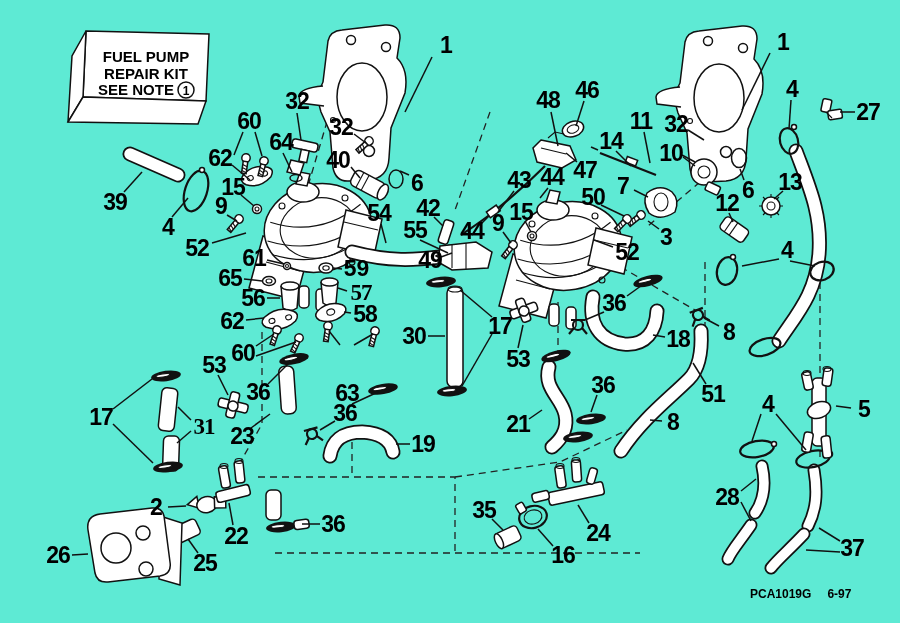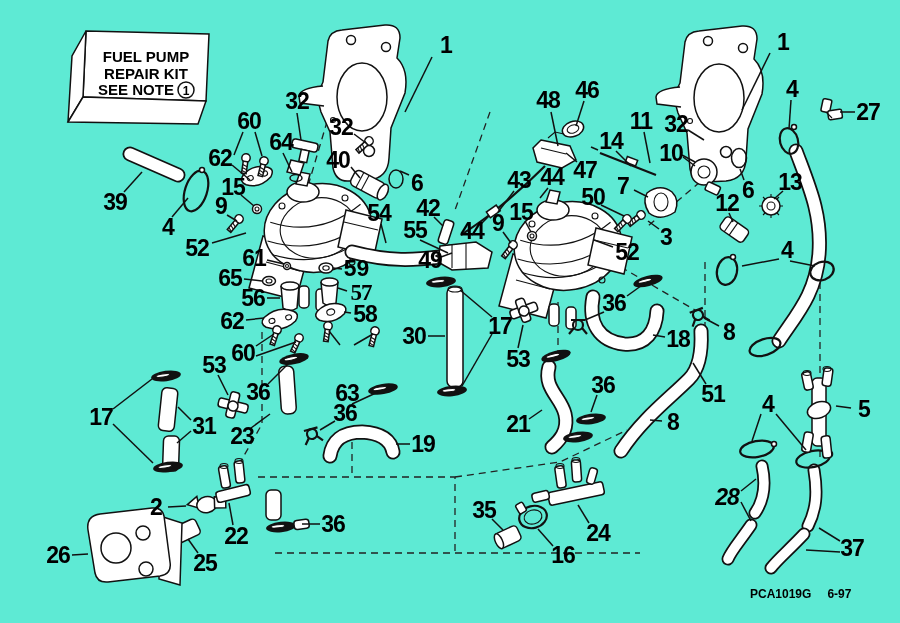--- a/index.html
+++ b/index.html
@@ -566,32 +566,32 @@
     <div class="callout" style="left: 614px; top: 303px;">36</div>
     <div class="callout" style="left: 414px; top: 336px;">30</div>
     <div class="callout" style="left: 500px; top: 326px;">17</div>
     <div class="callout" style="left: 678px; top: 339px;">18</div>
     <div class="callout" style="left: 729px; top: 332px;">8</div>
     <div class="callout" style="left: 518px; top: 359px;">53</div>
     <div class="callout" style="left: 243px; top: 353px;">60</div>
     <div class="callout" style="left: 347px; top: 355px; margin-top: 38px;">63</div>
     <div class="callout" style="left: 214px; top: 365px;">53</div>
     <div class="callout" style="left: 258px; top: 392px;">36</div>
-    <div class="callout" style="left: 204px; top: 426px;">31</div>
+    <div class="callout" style="left: 204px; top: 426px; font-family: Liberation Serif, serif;">31</div>
     <div class="callout" style="left: 242px; top: 436px;">23</div>
     <div class="callout" style="left: 101px; top: 417px;">17</div>
     <div class="callout" style="left: 345px; top: 413px;">36</div>
     <div class="callout" style="left: 423px; top: 444px;">19</div>
     <div class="callout" style="left: 518px; top: 424px;">21</div>
     <div class="callout" style="left: 603px; top: 385px;">36</div>
     <div class="callout" style="left: 673px; top: 422px;">8</div>
     <div class="callout" style="left: 713px; top: 394px;">51</div>
     <div class="callout" style="left: 768px; top: 404px;">4</div>
     <div class="callout" style="left: 864px; top: 409px;">5</div>
-    <div class="callout" style="left: 727px; top: 497px; font-style: italic;">28</div>
+    <div class="callout" style="left: 727px; top: 497px;">28</div>
     <div class="callout" style="left: 852px; top: 548px;">37</div>
     <div class="callout" style="left: 156px; top: 507px;">2</div>
     <div class="callout" style="left: 236px; top: 536px;">22</div>
     <div class="callout" style="left: 205px; top: 563px;">25</div>
     <div class="callout" style="left: 58px; top: 555px;">26</div>
     <div class="callout" style="left: 484px; top: 510px;">35</div>
     <div class="callout" style="left: 563px; top: 555px;">16</div>
     <div class="callout" style="left: 598px; top: 533px;">24</div>
     <div class="callout" style="left: 787px; top: 250px;">4</div>
     <div class="callout" style="left: 333px; top: 524px;">36</div>

